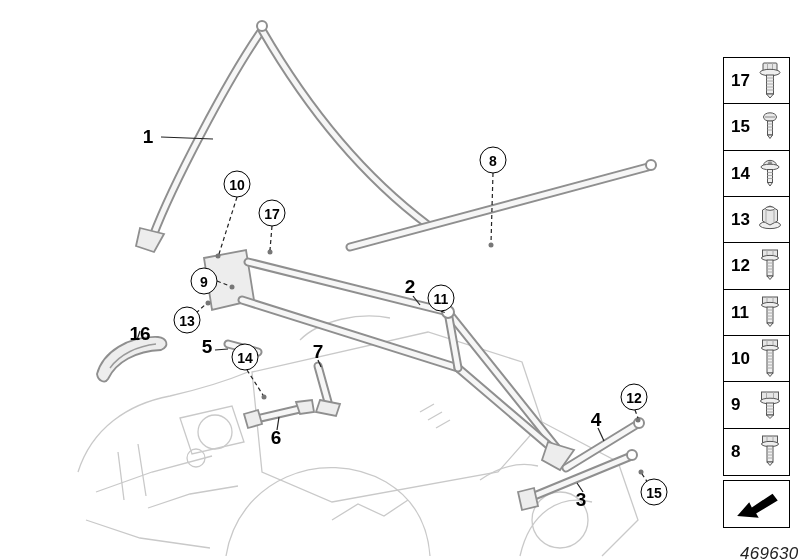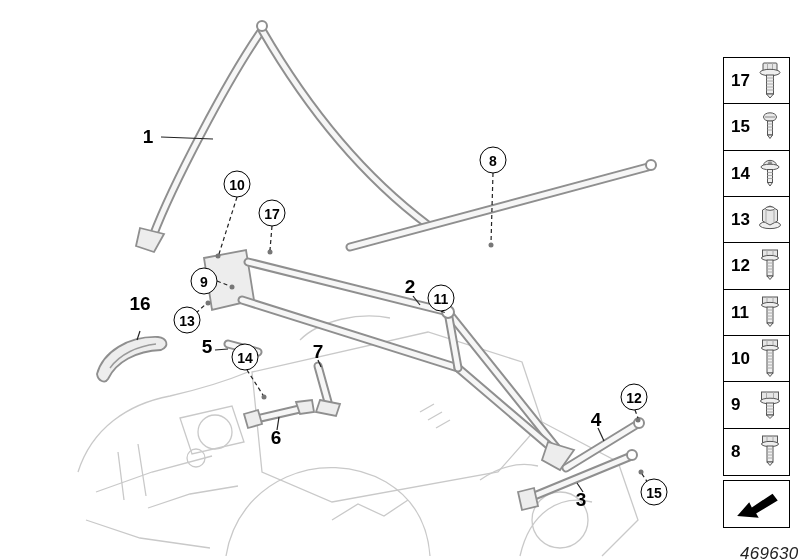--- a/index.html
+++ b/index.html
@@ -217,21 +217,21 @@
   </svg>
 
   <div class="callout plain" style="left:148px;top:137px">1</div>
   <div class="callout circled" style="left:237px;top:184px">10</div>
   <div class="callout circled" style="left:272px;top:213px">17</div>
   <div class="callout circled" style="left:493px;top:160px">8</div>
   <div class="callout circled" style="left:204px;top:281px">9</div>
   <div class="callout plain" style="left:410px;top:287px">2</div>
   <div class="callout circled" style="left:441px;top:298px">11</div>
   <div class="callout circled" style="left:187px;top:320px">13</div>
-  <div class="callout plain" style="left:140px;top:304px">16</div>
+  <div class="callout plain" style="left:140px;top:334px">16</div>
   <div class="callout plain" style="left:207px;top:347px">5</div>
   <div class="callout circled" style="left:245px;top:357px">14</div>
   <div class="callout plain" style="left:318px;top:352px">7</div>
   <div class="callout plain" style="left:276px;top:438px">6</div>
   <div class="callout plain" style="left:596px;top:420px">4</div>
   <div class="callout circled" style="left:634px;top:397px">12</div>
   <div class="callout plain" style="left:581px;top:500px">3</div>
   <div class="callout circled" style="left:654px;top:492px">15</div>
 
   <div class="legend">

